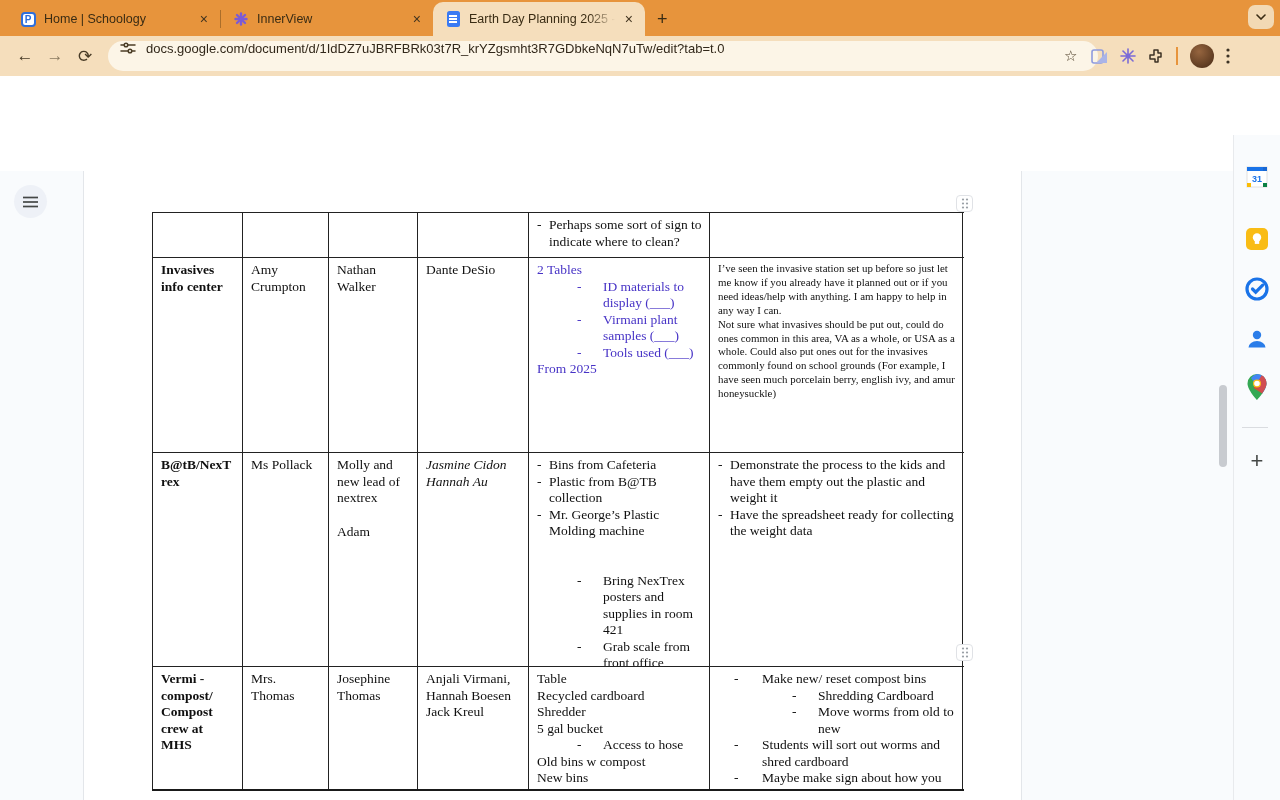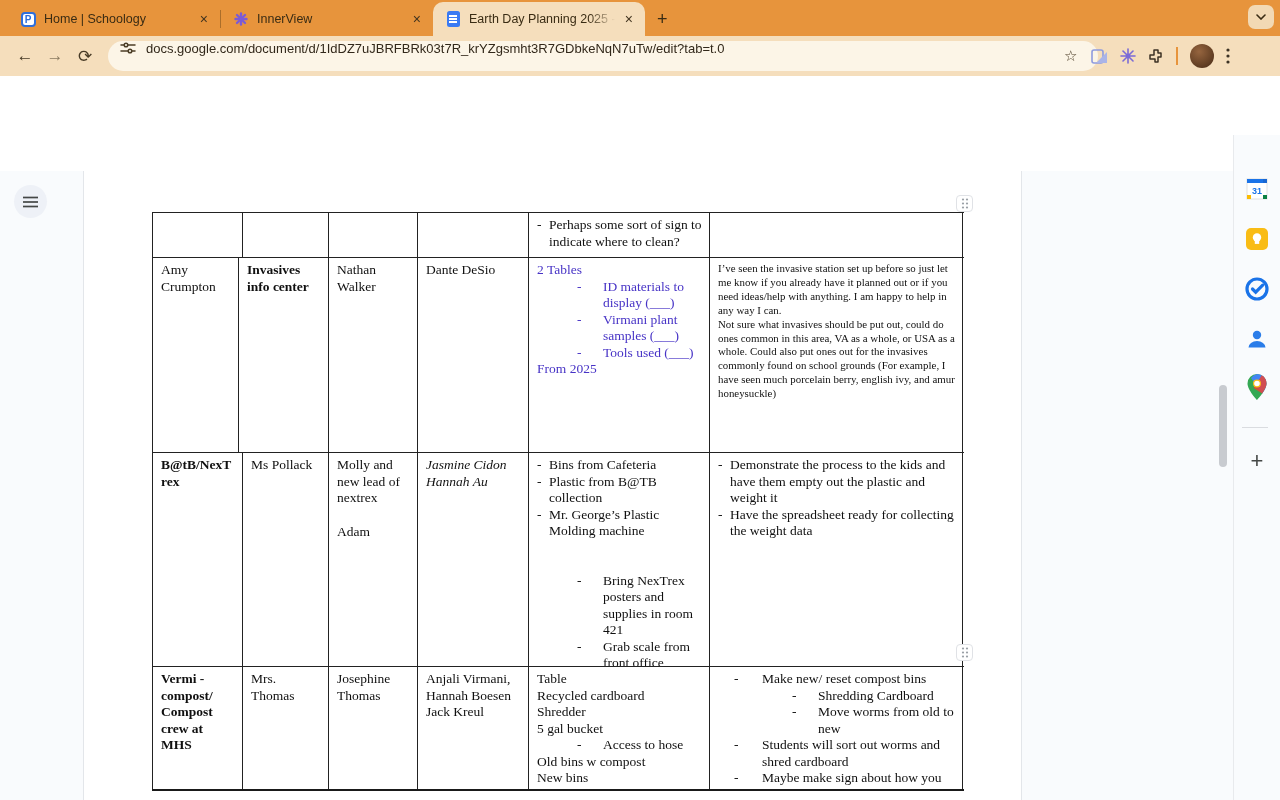--- a/index.html
+++ b/index.html
@@ -411,26 +411,26 @@
             <div class="td" style="width: 111px;"></div>
             <div class="td" style="width: 181px;">
               <div class="blk bullet ">
                 <span class="mk">-</span>
                 <span>Perhaps some sort of sign to indicate where to clean?</span>
               </div>
             </div>
             <div class="td" style="width: 253px;"></div>
           </div>
           <div class="tr" style="height: 195px;">
+            <div class="td" style="width: 90px;">
+              <div class="blk p bold">Invasives info center</div>
+            </div>
             <div class="td" style="width: 86px;">
               <div class="blk p">Amy</div>
               <div class="blk p">Crumpton</div>
-            </div>
-            <div class="td" style="width: 90px;">
-              <div class="blk p bold">Invasives info center</div>
             </div>
             <div class="td" style="width: 89px;">
               <div class="blk p">Nathan</div>
               <div class="blk p">Walker</div>
             </div>
             <div class="td" style="width: 111px;">
               <div class="blk p">Dante DeSio</div>
             </div>
             <div class="td" style="width: 181px;">
               <div class="blk p" style="color: rgb(71, 51, 198);">2 Tables</div>
@@ -592,21 +592,21 @@
           <g stroke="#444746" stroke-width="1.7">
             <line x1="0" y1="1.5" x2="15" y2="1.5"></line>
             <line x1="0" y1="6" x2="15" y2="6"></line>
             <line x1="0" y1="10.5" x2="15" y2="10.5"></line>
           </g>
         </svg>
     </div>
     <div id="scroll-thumb" class="abs"></div>
 
     <div id="rail" class="abs">
-      <div class="rail-item" style="top:40px">
+      <div class="rail-item" style="top:28px">
         <svg class="ic" width="24" height="24" viewBox="0 0 24 24">
             <rect x="2" y="2" width="20" height="20" fill="#fff" stroke="#e0e0e0"></rect>
             <rect x="2" y="2" width="20" height="4" fill="#1a73e8"></rect>
             <rect x="2" y="18" width="4" height="4" fill="#fbbc04"></rect>
             <rect x="18" y="18" width="4" height="4" fill="#0b8043"></rect>
             <rect x="18" y="2" width="4" height="4" fill="#1967d2"></rect>
             <text x="12" y="16.5" font-size="9" font-weight="bold" fill="#1a73e8" text-anchor="middle" font-family="sans-serif">31</text>
           </svg>
       </div>
       <div class="rail-item" style="top:90px">

